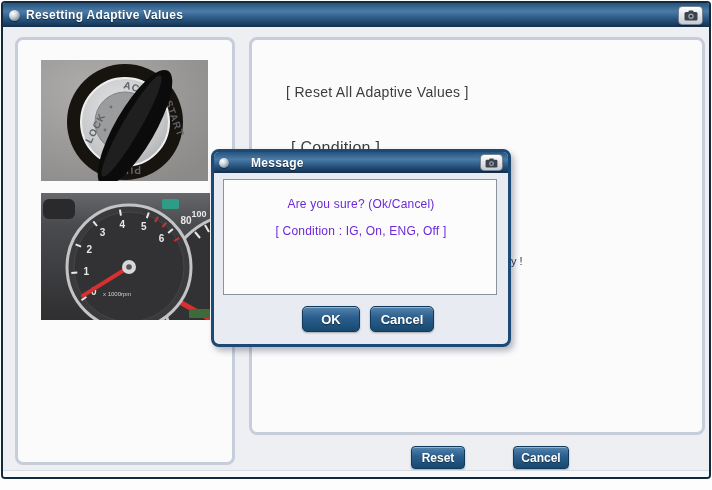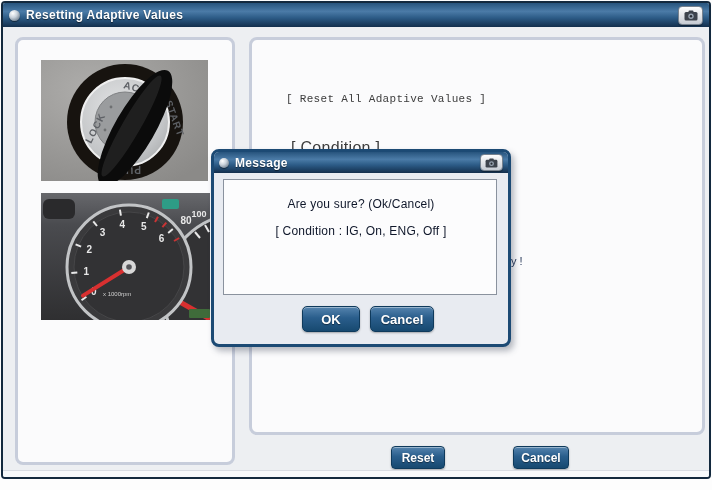--- a/index.html
+++ b/index.html
@@ -44,69 +44,69 @@
   }
   .right-panel {
     position:absolute; left:246px; top:34px; width:450px; height:392px;
     background:#FBFBFC; border:3px solid #C7CDDB; border-radius:8px;
   }
   .photo { position:absolute; display:block; }
   .photo-ignition { left:38px; top:57px; width:167px; height:121px; }
   .photo-cluster  { left:38px; top:190px; width:169px; height:127px; }
 
   .heading {
-    position:absolute; left:283px; top:90px;
-    font-size:11px; color:#3C3C3C; letter-spacing:.3px;font-family:Liberation Mono, monospace;
+    position:absolute; left:283px; top:81px;
+    font-size:14px; color:#3C3C3C; letter-spacing:.3px;
   }
   .condition-heading {
     position:absolute; left:288px; top:136px;
     font-size:16px; color:#3C3C3C; letter-spacing:.3px;
   }
   .tail-text {
     position:absolute; left:508px; top:252px;
     font-size:11px; color:#28395A;
   }
   
   .btn {
     position:absolute; height:23px;
     background:linear-gradient(#5584AE 0%, #2A5E8C 45%, #174970 100%);
     border:1px solid #0F3A5C; border-radius:4px;
     box-shadow:inset 0 1px 0 rgba(255,255,255,.4), 0 1px 2px rgba(0,0,0,.3);
     color:#FFFFFF; font-weight:bold; font-size:12px;
     font-family:"Liberation Sans", sans-serif;
     text-shadow:0 1px 1px rgba(0,0,0,.45);
     text-align:center; line-height:20px; padding:0; cursor:pointer;
   }
-  .btn-reset  { left:388px; top:443px; width:54px; }
+  .btn-reset  { left:408px; top:443px; width:54px; }
   .btn-cancel { left:510px; top:443px; width:56px; }
   .bottom-shine {
     position:absolute; left:0; right:0; bottom:0; height:6px;
     background:#F7F9FB; border-top:1px solid #D8DCE3; border-radius:0 0 2px 2px;
   }
   
   .modal {
     position:absolute; left:208px; top:146px; width:294px; height:192px;
     background:#E8EBF1; border:3px solid #1C4A74; border-radius:8px;
     box-shadow:3px 4px 6px rgba(45,55,75,.35);
   }
   .modal-titlebar {
     position:absolute; left:0; top:0; right:0; height:21px;
     background:linear-gradient(to bottom,#27547D 0%, #4B7BA7 35%, #2C5B86 62%, #132F4D 100%);
     border-radius:5px 5px 0 0;
-    display:flex; align-items:center; padding:0 5px; box-sizing:border-box;
+    display:flex; align-items:center; padding:0 5px; box-sizing:border-box;gap:16px;
   }
   .modal-titlebar .sphere { width:10px; height:10px; }
   .modal-titlebar .camera-btn { width:23px; height:17px; }
   .modal-inner {
     position:absolute; left:9px; top:27px; width:272px; height:114px;
     background:#FCFCFD; border:1px solid #8A929E;
   }
   .modal-line {
     position:absolute; left:0; width:100%; text-align:center;
-    font-size:12px; color:#0f172a; letter-spacing:.2px;
+    font-size:12px; color:#6d28d9; letter-spacing:.2px;
   }
   .modal-line1 { top:45px; }
   .modal-line2 { top:72px; }
   .btn-ok       { left:88px;  top:154px; width:58px; height:26px; font-size:13px; line-height:23px; border-radius:5px; }
   .btn-m-cancel { left:156px; top:154px; width:64px; height:26px; font-size:13px; line-height:23px; border-radius:5px; }
 
   .ig-label { font-size:10px; font-weight:bold; fill:#5E6166; letter-spacing:1px; }
   .gauge-num { font-size:10px; font-weight:bold; fill:#E8E8E8; text-anchor:middle; }
   .gauge-num-s { font-size:9px; font-weight:bold; fill:#E8E8E8; text-anchor:middle; }
 </style>

